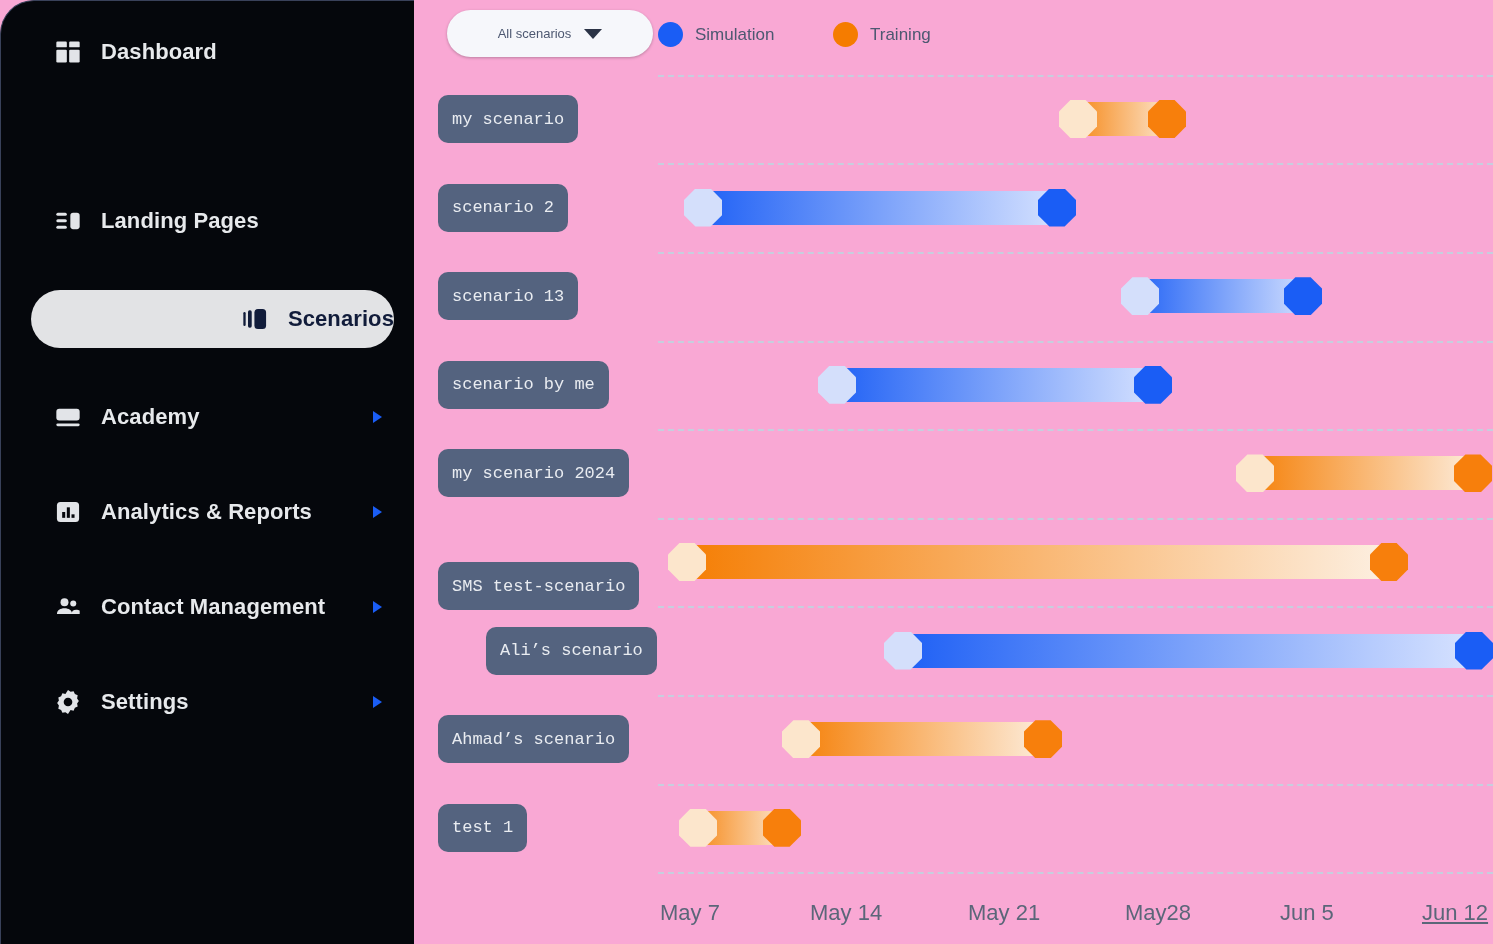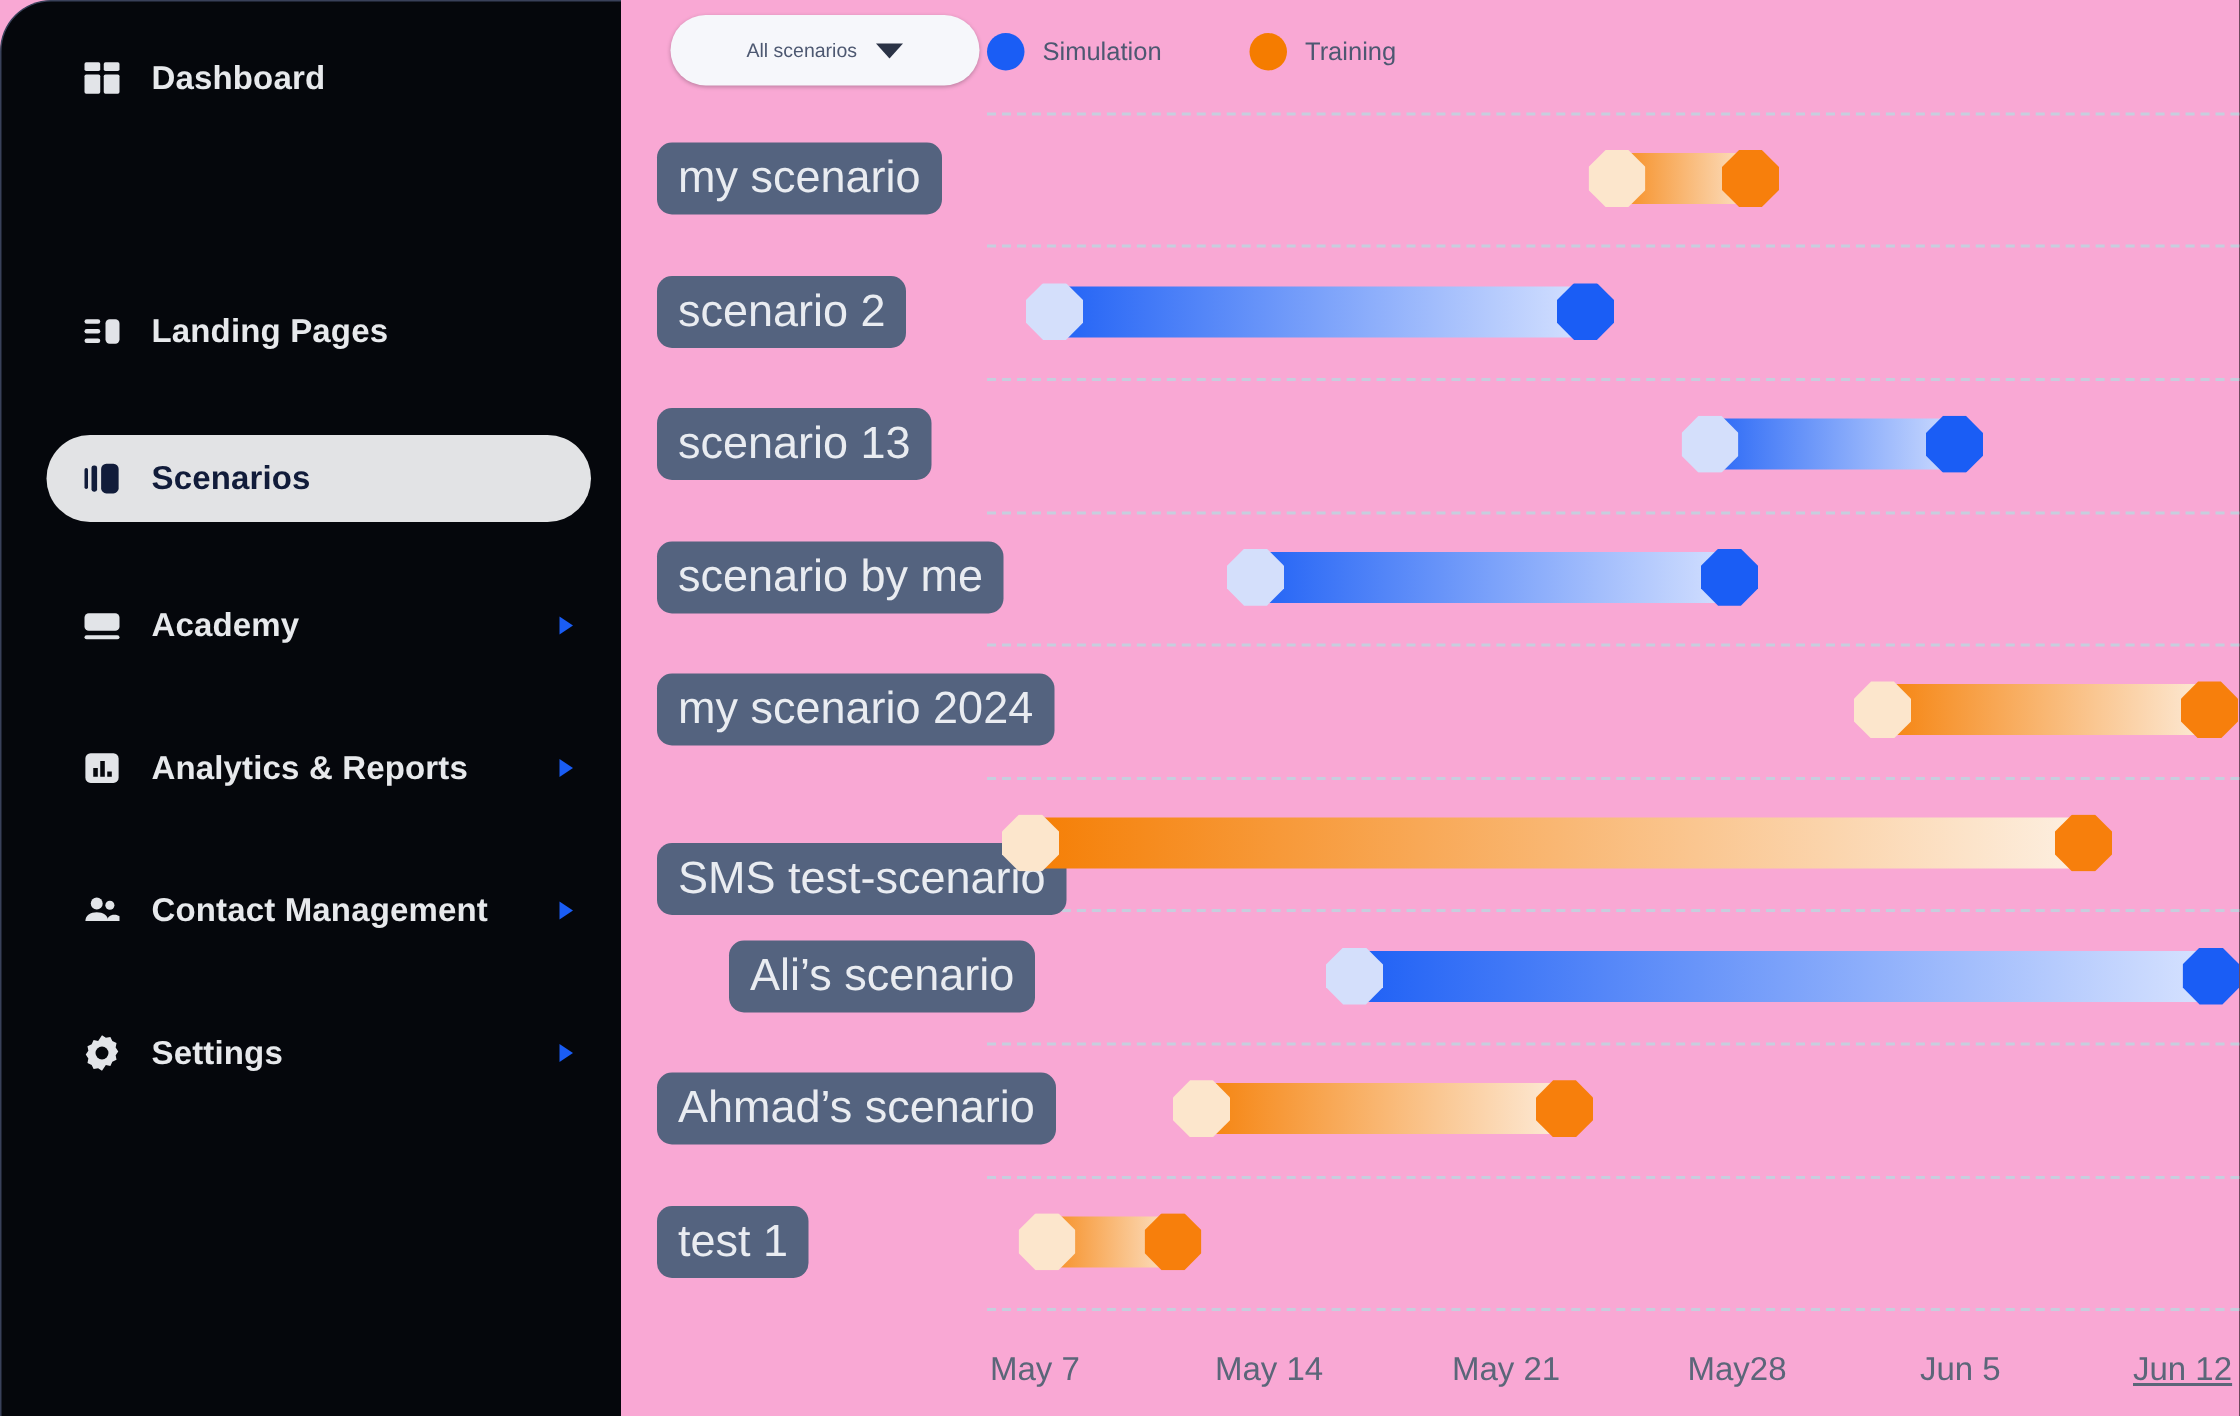--- a/index.html
+++ b/index.html
@@ -45,20 +45,21 @@
     align-items: center;
     height: 58px;
     margin: 0 20px 0 30px;
     padding-left: 22px;
     border-radius: 29px;
     cursor: pointer;
     box-sizing: border-box;
   }
   .nav-item.active {
     background: #e2e3e5;
+    justify-content: flex-end;
   }
   .nav-icon {
     width: 30px;
     height: 30px;
     flex: 0 0 30px;
     display: flex;
     align-items: center;
     justify-content: center;
     margin-right: 18px;
   }
@@ -175,23 +176,24 @@
     height: 48px;
     background: #54637f;
     border-radius: 10px;
     display: flex;
     align-items: center;
     padding: 0 14px;
     box-sizing: border-box;
     cursor: pointer;
   }
   .row-label span {
-    font-size: 30px;
+    font-size: 17px;
     color: #e9ecf1;
     white-space: nowrap;
+    font-family: Liberation Mono, monospace;
   }
 
   
   .bar {
     position: absolute;
     height: 34px;
     border-radius: 17px;
     cursor: pointer;
   }
   .bar .cap {

